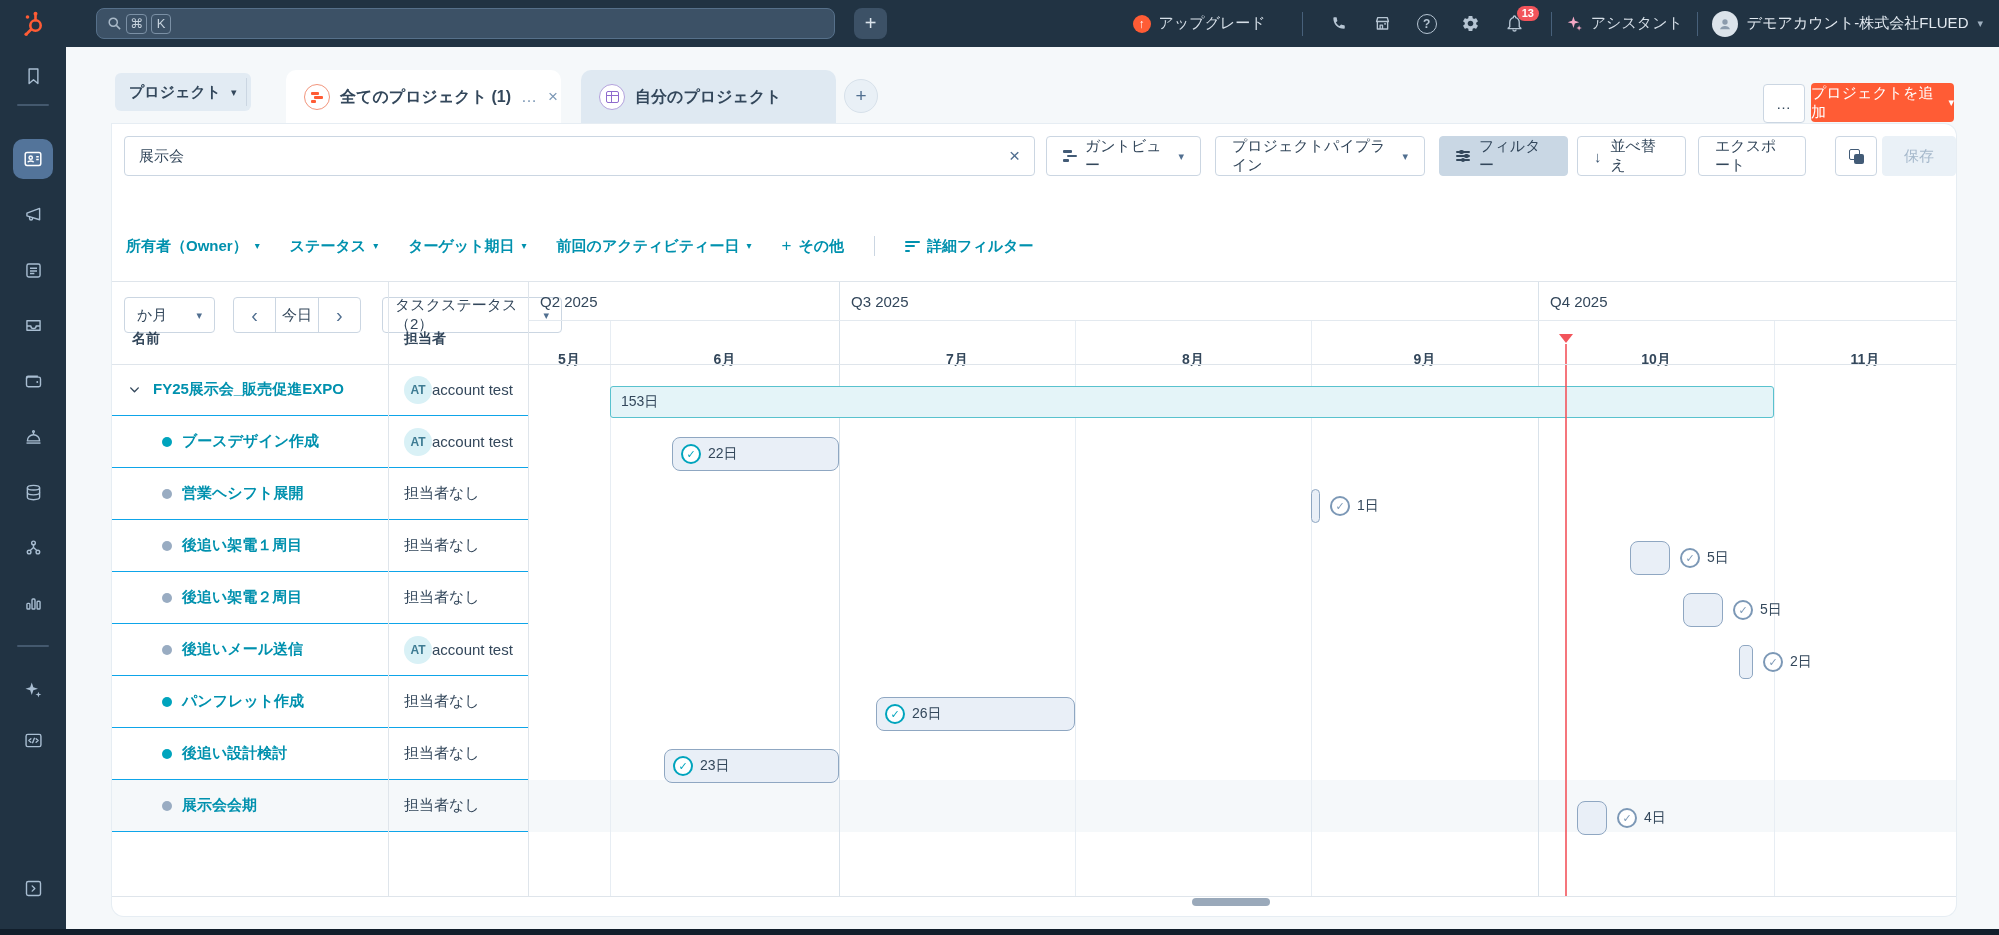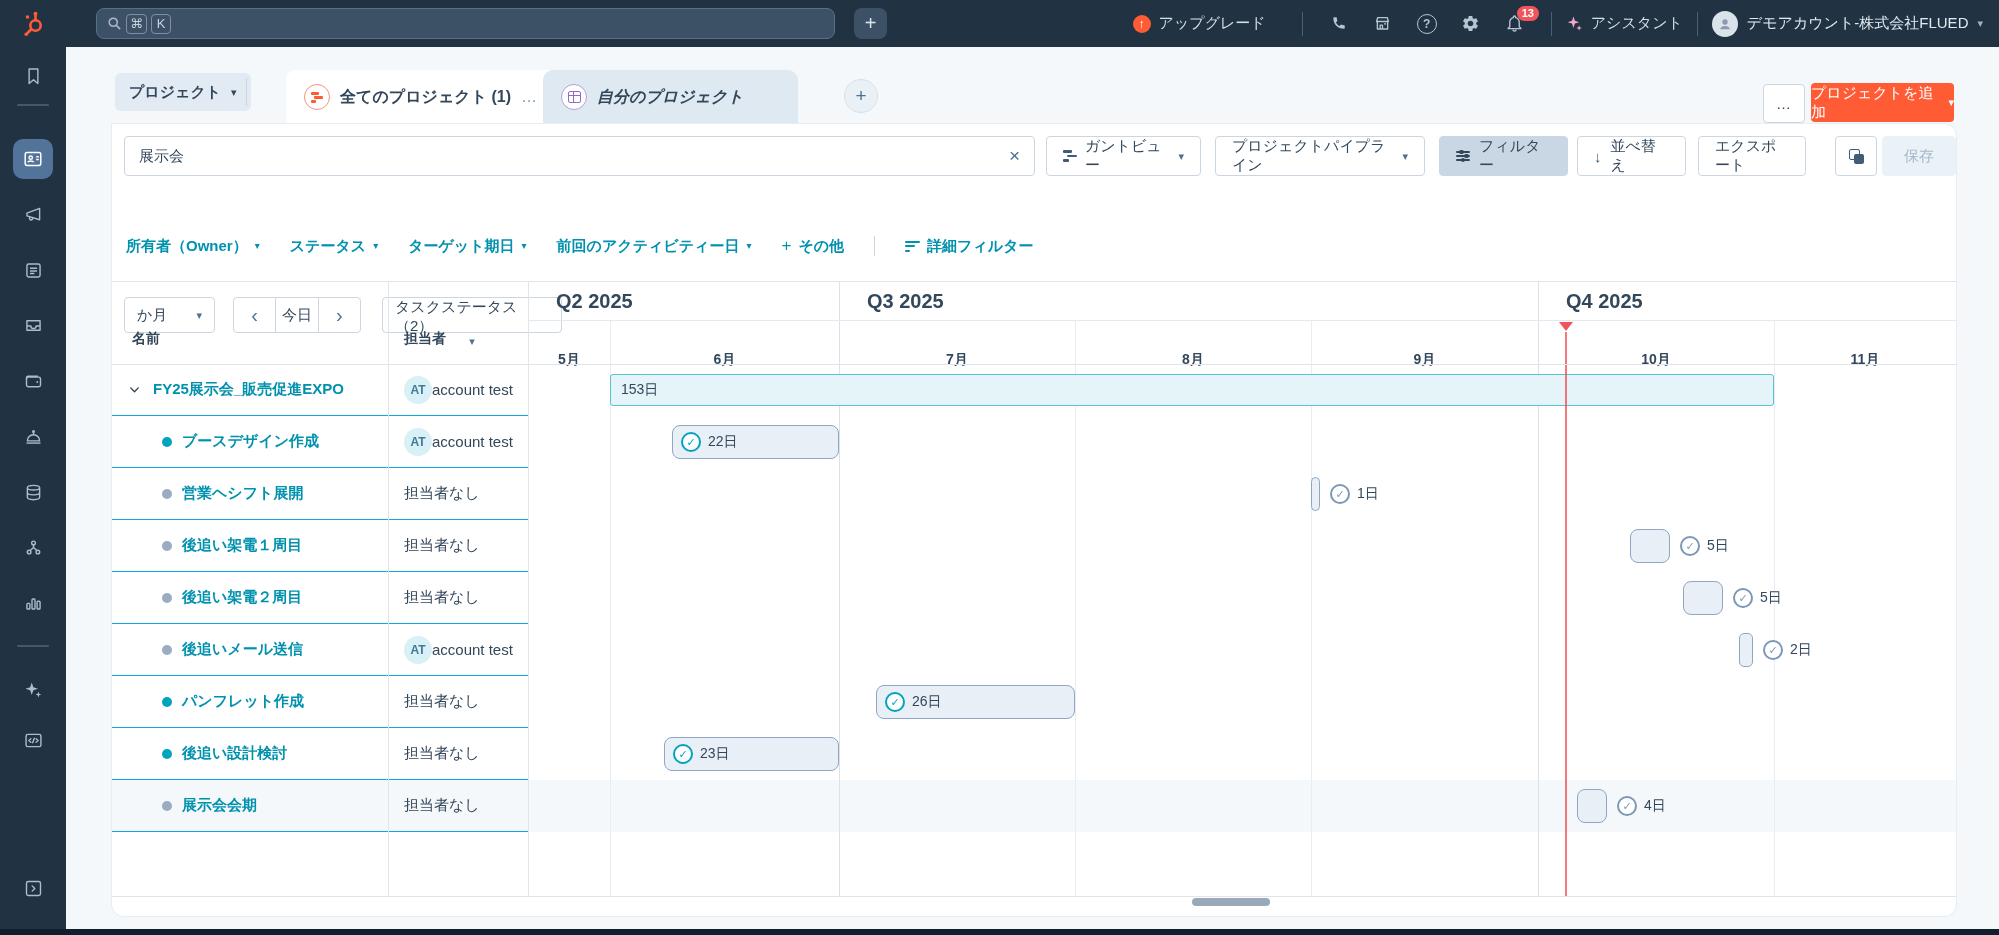--- a/index.html
+++ b/index.html
@@ -34,21 +34,21 @@
   .sb-div{position:absolute;left:17px;width:32px;height:2px;background:#44596e;border-radius:1px;}
 
   
   .main{position:absolute;left:66px;top:47px;width:1933px;height:882px;background:#f5f8fa;}
 
   
   .view-btn{position:absolute;left:49px;top:26px;height:38px;padding:0 14px;background:#e2ebf3;border-radius:6px;display:flex;align-items:center;gap:10px;font-size:15px;font-weight:700;cursor:pointer;}
   .tabs-div{position:absolute;left:180px;top:31px;width:1px;height:28px;background:#cbd6e2;}
   .tab{position:absolute;top:23px;height:54px;border-radius:10px 10px 0 0;display:flex;align-items:center;gap:10px;padding:0 18px;box-sizing:border-box;cursor:pointer;font-size:16px;font-weight:700;color:#33475b;}
   .tab.t1{left:220px;width:275px;background:#ffffff;}
-  .tab.t2{left:477px;width:255px;background:#dfe9f2;font-style:italic;}
+  .tab.t2{left:515px;width:255px;background:#dfe9f2;}
   .tab-ic{width:26px;height:26px;border-radius:50%;border:1.5px solid;display:flex;align-items:center;justify-content:center;box-sizing:border-box;background:#fff;flex:0 0 auto;}
   .tab-ic.orange{border-color:#f2957c;}
   .tab-ic.purple{border-color:#b3a1dd;}
   .mini-gantt{width:12px;height:10px;position:relative;}
   .mini-gantt i{position:absolute;background:#ff5c35;height:2.6px;border-radius:1px;}
   .mini-gantt i:nth-child(1){left:0;top:0;width:8px;}
   .mini-gantt i:nth-child(2){left:3px;top:4px;width:9px;}
   .mini-gantt i:nth-child(3){left:0;top:8px;width:5px;}
   .mini-grid{width:11px;height:10px;border:1.4px solid #8f6bce;border-radius:2px;position:relative;}
   .mini-grid:before{content:"";position:absolute;left:0;right:0;top:3px;height:1.3px;background:#8f6bce;}
@@ -91,44 +91,44 @@
   .ic-advfilter{width:15px;height:11px;position:relative;}
   .ic-advfilter i{position:absolute;left:0;height:2px;background:#0091ae;border-radius:1px;}
   .ic-advfilter i:nth-child(1){top:0;width:15px;} .ic-advfilter i:nth-child(2){top:4.5px;width:10px;} .ic-advfilter i:nth-child(3){top:9px;width:5px;}
 
   .ctrl{position:absolute;top:173px;height:36px;border:1px solid #cbd6e2;border-radius:4px;background:#fff;font-size:15px;color:#33475b;display:flex;align-items:center;box-sizing:border-box;cursor:pointer;}
   .ctrl .caret{color:#516f90;}
   .ctrl.zoom{left:12px;width:91px;padding:0 12px;justify-content:space-between;}
   .ctrl.nav{left:121px;width:128px;padding:0;}
   .ctrl.nav span{flex:1;display:flex;align-items:center;justify-content:center;height:100%;}
   .ctrl.nav span + span{border-left:1px solid #cbd6e2;}
-  .ctrl.status{left:270px;width:180px;padding:0 12px;justify-content:space-between;flex-direction:column;}
+  .ctrl.status{left:270px;width:180px;padding:0 12px;justify-content:space-between;}
 
   
   .table{position:absolute;left:0;top:157px;width:1844px;height:614px;border-top:1px solid #dfe5eb;border-bottom:1px solid #dfe5eb;box-sizing:content-box;overflow:hidden;}
   .hline{position:absolute;background:#dfe5eb;height:1px;z-index:6;}
   .vsep{position:absolute;top:0;bottom:0;width:1px;background:#dfe5eb;z-index:5;}
   .vline{position:absolute;width:1px;background:#e7edf3;z-index:1;}
   .vline.q{background:#d9e2ea;top:0 !important;}
   .colhead{position:absolute;top:48px;font-size:14px;font-weight:700;color:#33475b;z-index:6;}
   .q-row{position:absolute;left:416px;top:0;height:38px;display:flex;z-index:4;}
-  .q-cell{display:flex;align-items:center;padding-left:28px;box-sizing:border-box;font-size:20px;font-weight:700;color:#33475b;}
+  .q-cell{display:flex;align-items:center;padding-left:12px;box-sizing:border-box;font-size:15px;font-weight:400;color:#33475b;}
   .m-row{position:absolute;left:416px;top:38px;height:44px;display:flex;z-index:4;}
   .m-cell{display:flex;align-items:center;justify-content:center;font-size:14px;font-weight:700;color:#33475b;box-sizing:border-box;margin-top:36px;}
   .stripe{position:absolute;left:0;width:1844px;height:52px;background:#f5f8fa;z-index:0;}
   .left-rows{position:absolute;left:0;top:82px;width:416px;z-index:3;}
   .lrow{width:416px;height:52px;display:flex;border-bottom:1px solid #0ea5e9;box-sizing:border-box;}
   .cell-name{width:276px;display:flex;align-items:center;box-sizing:border-box;}
   .cell-assignee{width:140px;display:flex;align-items:center;gap:0;padding-left:16px;box-sizing:border-box;font-size:15px;color:#33475b;}
   .tname{color:#0091ae;font-size:15px;font-weight:700;cursor:pointer;white-space:nowrap;}
   .dot{width:10px;height:10px;border-radius:50%;flex:0 0 auto;margin-right:10px;}
   .dot.teal{background:#00a4bd;} .dot.gray{background:#99acc2;}
   .chev{margin-right:12px;flex:0 0 auto;}
   .avatar{width:28px;height:28px;border-radius:50%;background:#d9f1f6;color:#3e7c93;font-size:12px;font-weight:700;display:flex;align-items:center;justify-content:center;flex:0 0 auto;}
-  .bars{position:absolute;left:416px;top:0;width:1428px;height:614px;z-index:2;text-decoration:underline;}
+  .bars{position:absolute;left:416px;top:12px;width:1428px;height:614px;z-index:2;text-decoration:underline;}
   .bar{position:absolute;box-sizing:border-box;display:flex;align-items:center;}
   .bar.project{height:32px;background:#e4f4f8;border:1px solid #59c2ce;border-radius:3px;padding:0 10px;font-size:14px;color:#33475b;}
   .bar.task{height:34px;background:#e9eff7;border:1px solid #8fa7c2;padding:0 8px;font-size:14px;color:#33475b;gap:7px;}
   .bar.task.slim{padding:0;}
   .bar-out{position:absolute;display:flex;align-items:center;gap:7px;font-size:14px;color:#33475b;z-index:2;}
   .check{width:20px;height:20px;border-radius:50%;background:#fff;border:2px solid;box-sizing:border-box;display:flex;align-items:center;justify-content:center;font-size:11px;font-weight:700;flex:0 0 auto;}
   .check.teal{border-color:#00a4bd;color:#00a4bd;}
   .check.gray{border-color:#7c98b6;color:#7c98b6;}
   .today-line{position:absolute;width:2px;background:rgba(242,84,91,.8);z-index:7;}
   .today-tri{position:absolute;width:0;height:0;border-left:7px solid transparent;border-right:7px solid transparent;border-top:9px solid #f2545b;z-index:8;}

